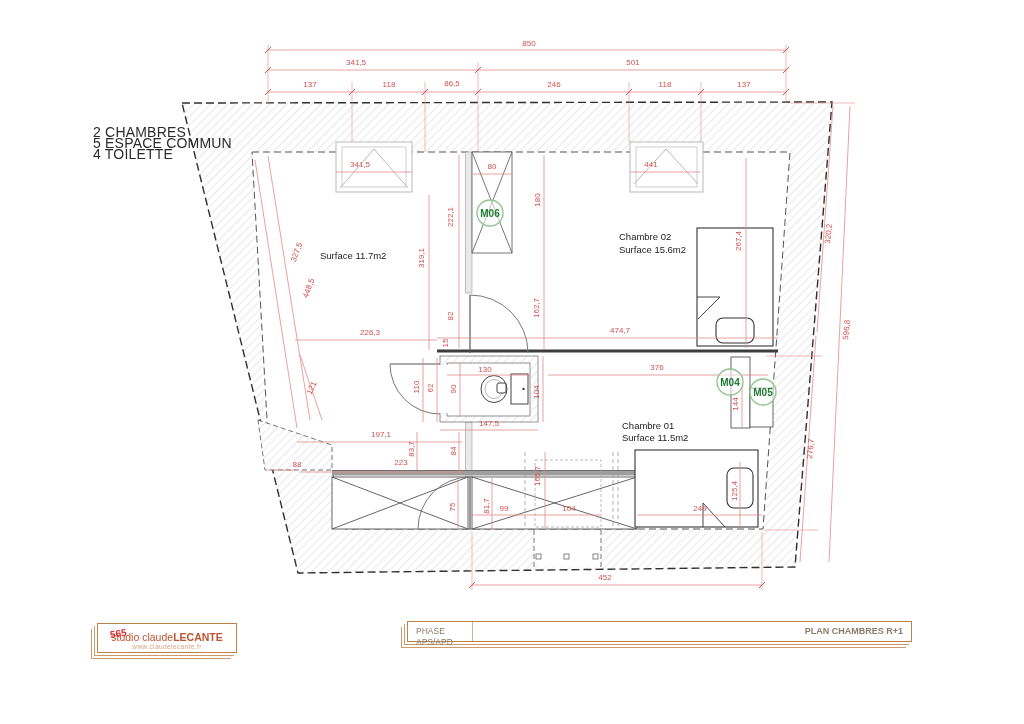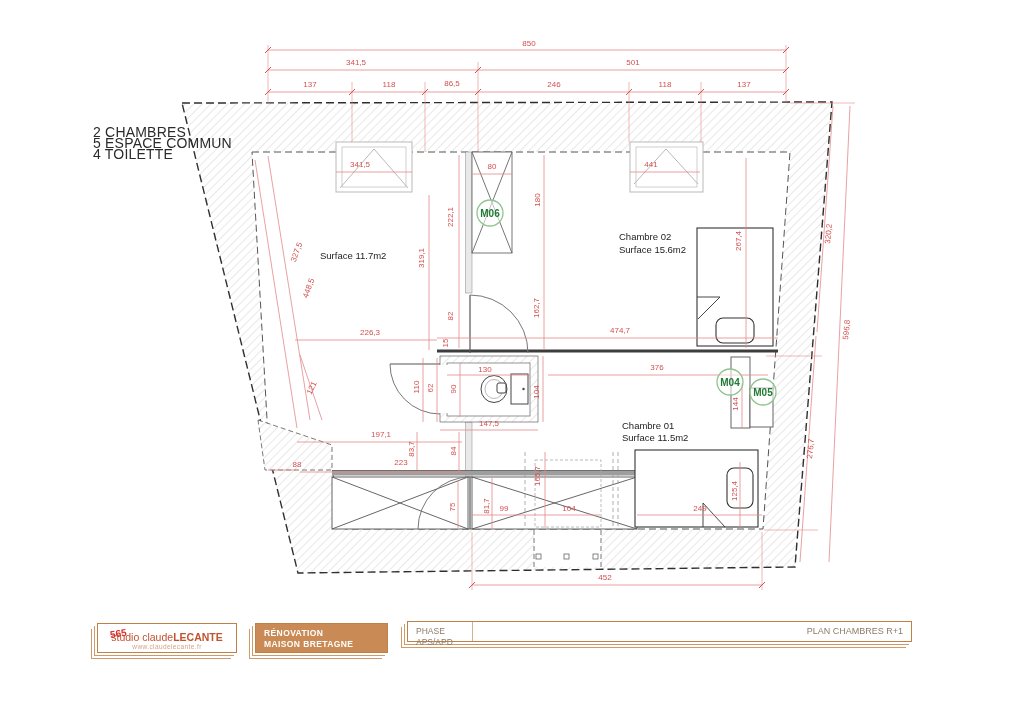--- a/index.html
+++ b/index.html
@@ -18,21 +18,21 @@
   .logo-line{margin-top:8px;font-size:10.5px;color:#c0532f;line-height:11px;}
   .logo-bold{font-weight:bold;}
   .logo-url{font-size:6.5px;color:#d5a384;letter-spacing:.4px;}
   .logo-stamp{position:absolute;left:12px;top:4px;font-size:10px;font-weight:bold;
       color:#d82f2f;transform:rotate(-8deg);}
   .project-box{left:255px;top:623px;width:133px;height:30px;background:#c98a55;
       color:#fff;font-size:8.5px;font-weight:bold;letter-spacing:.4px;
       padding:4px 0 0 8px;line-height:11px;}
   .sheet-box{left:407px;top:621px;width:505px;height:21px;display:flex;color:#8c7b68;}
   .phase-cell{width:56px;border-right:1px solid #d3b априori08f;padding:4px 0 0 8px;font-size:8.5px;line-height:11px;border-right:1px solid #d3b08f;}
-  .sheet-cell{flex:1;text-align:right;padding:4px 8px 0 0;font-size:9px;line-height:11px;}
+  .sheet-cell{flex:1;text-align:right;padding:4px 8px 0 0;font-size:9px;line-height:11px;font-weight:bold;}
 </style>
 </head>
 <body>
 
 <div class="page">
 
   <div class="program-note">
     <div>2 CHAMBRES</div>
     <div>5 ESPACE COMMUN</div>
     <div>4 TOILETTE</div>
@@ -246,24 +246,20 @@
 
   
   <div class="tb logo-box">
     <div class="logo-line">
       <span>studio claude</span><span class="logo-bold">LECANTE</span>
     </div>
     <div class="logo-url">www.claudelecante.fr</div>
     <div class="logo-stamp">565</div>
   </div>
 
-  <div class="tb project-box">
-    <div>RÉNOVATION</div>
-    <div>MAISON BRETAGNE</div>
-  </div>
 
   <div class="tb sheet-box">
     <div class="phase-cell">
       <div>PHASE</div>
       <div>APS/APD</div>
     </div>
     <div class="sheet-cell">
       <div>PLAN CHAMBRES R+1</div>
     </div>
   </div>

